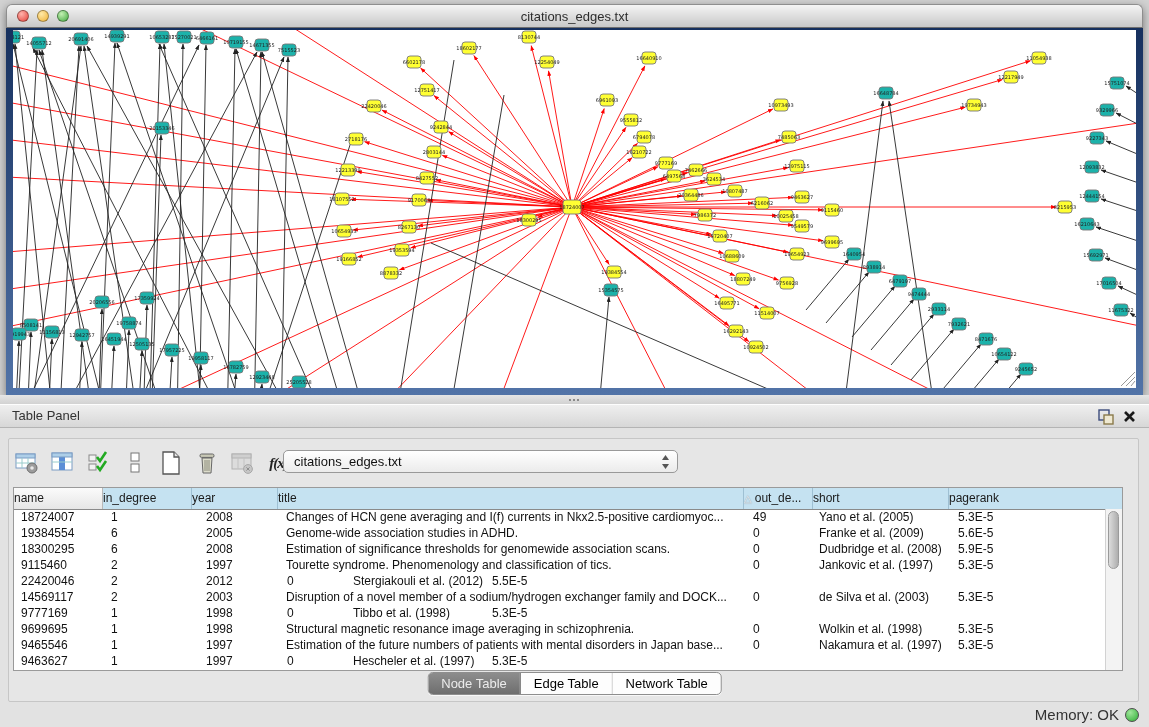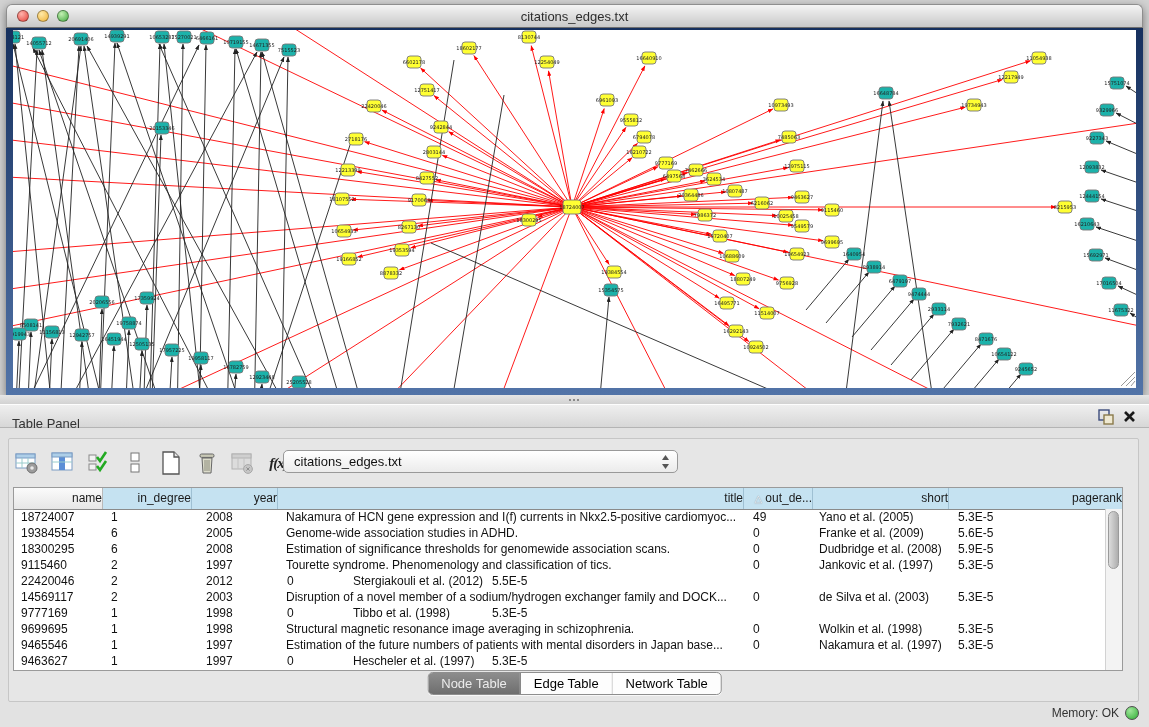--- a/index.html
+++ b/index.html
@@ -15,54 +15,54 @@
   .win-title{text-align:center;line-height:23px;font-size:13px;color:#2d2d2d}
   .frame{position:absolute;left:0;right:0;top:24px;bottom:0;background:linear-gradient(#16305e,#5274a8)}
   .canvas{position:absolute;left:7px;right:7px;top:2px;bottom:7px;background:#fff;overflow:hidden}
   .canvas svg{display:block}
   
   .splitter{position:absolute;left:0;top:395px;width:1149px;height:9px;background:linear-gradient(#e6e6e6,#d2d2d2)}
   .splitter .grip{position:absolute;left:568px;top:3px;width:12px;height:4px;background:radial-gradient(circle at 2px 2px,#8a8a8a 1px,transparent 1.4px),radial-gradient(circle at 6px 2px,#8a8a8a 1px,transparent 1.4px),radial-gradient(circle at 10px 2px,#8a8a8a 1px,transparent 1.4px)}
   
   .table-panel{position:absolute;left:0;top:404px;width:1149px;height:323px;background:#e2e2e2}
   .tp-header{height:24px;background:linear-gradient(#efefef,#d7d7d7);border-top:1px solid #fdfdfd;border-bottom:1px solid #b4b4b4;box-sizing:border-box;position:relative}
-  .tp-title{position:absolute;left:12px;top:8px;line-height:22px;font-size:13px;color:#333}
+  .tp-title{position:absolute;left:12px;top:0;line-height:22px;font-size:13px;color:#333}
   .tp-btn{position:absolute;top:2px;width:20px;height:20px;cursor:default}
   .tp-float{right:34px}.tp-close{right:9px}
   .inner-frame{position:absolute;left:8px;top:34px;width:1131px;height:264px;border:1px solid #c6c6c6;border-radius:2px;background:#e6e6e6;box-sizing:border-box}
   
   .toolbar{position:absolute;left:13px;top:44px;height:30px;display:flex;align-items:center;gap:9px}
   .tool{width:27px;height:27px;display:flex;align-items:center;justify-content:center}
   .fx{font-family:"Liberation Serif",serif;font-style:italic;font-weight:bold;font-size:15px;color:#222;letter-spacing:-1px}
   .dropdown{position:absolute;left:283px;top:46px;width:395px;height:23px;background:linear-gradient(#ffffff,#ebebeb);border:1px solid #999;border-radius:5px;box-sizing:border-box;font-size:13px;line-height:21px;color:#111;padding-left:10px}
   .dd-stepper{position:absolute;right:7px;top:3px}
   
   .dtable{position:absolute;left:13px;top:83px;width:1110px;height:184px;background:#fff;border:1px solid #9a9a9a;box-sizing:border-box;overflow:hidden}
   .thead{display:flex;height:21px;border-bottom:1px solid #8a8a8a;background:#c5e2f1}
-  .th{box-sizing:border-box;border-right:1px solid #9fc0d3;font-size:12px;color:#1a1a1a;text-align:right;line-height:20px;overflow:hidden;white-space:nowrap;flex:0 0 auto}
+  .th{box-sizing:border-box;border-right:1px solid #9fc0d3;font-size:12px;color:#1a1a1a;text-align:left;line-height:20px;overflow:hidden;white-space:nowrap;flex:0 0 auto}
   .th.first{background:linear-gradient(#fbfbfb,#e6e6e6);border-right:1px solid #b9b9b9}
   .th.fill{flex:1 1 auto;border-right:none}
   .sortg{font-size:10px;color:#f8f8f8;text-shadow:0 0 1px #567;margin-right:3px}
   .tbody{position:absolute;left:0;top:21px;right:17px;bottom:0;overflow:hidden}
   .tr{display:flex;height:16px}
   .td{box-sizing:border-box;font-size:12px;color:#111;line-height:16px;white-space:nowrap;overflow:hidden;flex:0 0 auto}
   .c0{width:89px;padding-left:7px}.c1{width:89px;padding-left:8px}.c2{width:86px;padding-left:14px}
   .c3{width:466px;padding-left:8px}.c4{width:69px;padding-left:9px}.c5{width:136px;padding-left:6px}
   .c6{flex:1 1 auto;padding-left:9px}
   .h0{width:89px}.h1{width:89px}.h2{width:86px}.h3{width:466px}.h4{width:69px}.h5{width:136px}
   .vscroll{position:absolute;right:0;top:21px;bottom:0;width:17px;background:#f3f3f3;border-left:1px solid #d2d2d2;box-sizing:border-box}
   .vthumb{position:absolute;left:2px;top:2px;width:11px;height:58px;border-radius:6px;background:linear-gradient(90deg,#dcdcdc,#aeaeae);border:1px solid #9a9a9a;box-sizing:border-box}
   
   .tabbar{position:absolute;left:50%;transform:translateX(-50%);top:268px;display:flex;border:1px solid #8e8e8e;border-radius:5px;overflow:hidden;background:#fdfdfd;box-shadow:0 1px 0 rgba(255,255,255,.7)}
   .tab{padding:2px 13px;font-size:13px;color:#000000;line-height:17px;border-right:1px solid #cfcfcf}
   .tab:last-child{border-right:none}
   .tab.active{background:linear-gradient(#8d8d8d,#6e6e6e);color:#ececec;border-right:1px solid #5e5e5e}
   
   .status{position:absolute;right:10px;top:302px;display:flex;align-items:center;gap:6px}
-  .status-label{font-size:12px;color:#333}
+  .status-label{font-size:15px;color:#333}
   .mem-dot{width:14px;height:14px;border-radius:50%;background:radial-gradient(circle at 35% 30%,#9fe69a,#2fae35);border:1px solid #4c4c4c;box-sizing:border-box}
 </style>
 </head>
 <body>
 
 <div class="graph-window">
   <div class="titlebar">
     <div class="traffic">
       <span class="light r"></span>
       <span class="light y"></span>
@@ -729,21 +729,21 @@
         <div class="th h3"><span>title</span></div>
         <div class="th h4"><span class="sortg">△</span><span>out_de...</span></div>
         <div class="th h5"><span>short</span></div>
         <div class="th h6 fill"><span>pagerank</span></div>
       </div>
     <div class="tbody" id="tbody">
         <div class="tr">
           <div class="td c0">18724007</div>
           <div class="td c1">1</div>
           <div class="td c2">2008</div>
-          <div class="td c3">Nakamura of HCN gene expression and I(f) currents in Nkx2.5-positive cardiomyoc...</div>
+          <div class="td c3">Changes of HCN gene averaging and I(f) currents in Nkx2.5-positive cardiomyoc...</div>
           <div class="td c4">49</div>
           <div class="td c5">Yano et al. (2005)</div>
           <div class="td c6">5.3E-5</div>
         </div>
         <div class="tr">
           <div class="td c0">19384554</div>
           <div class="td c1">6</div>
           <div class="td c2">2005</div>
           <div class="td c3">Genome-wide association studies in ADHD.</div>
           <div class="td c4">0</div>

